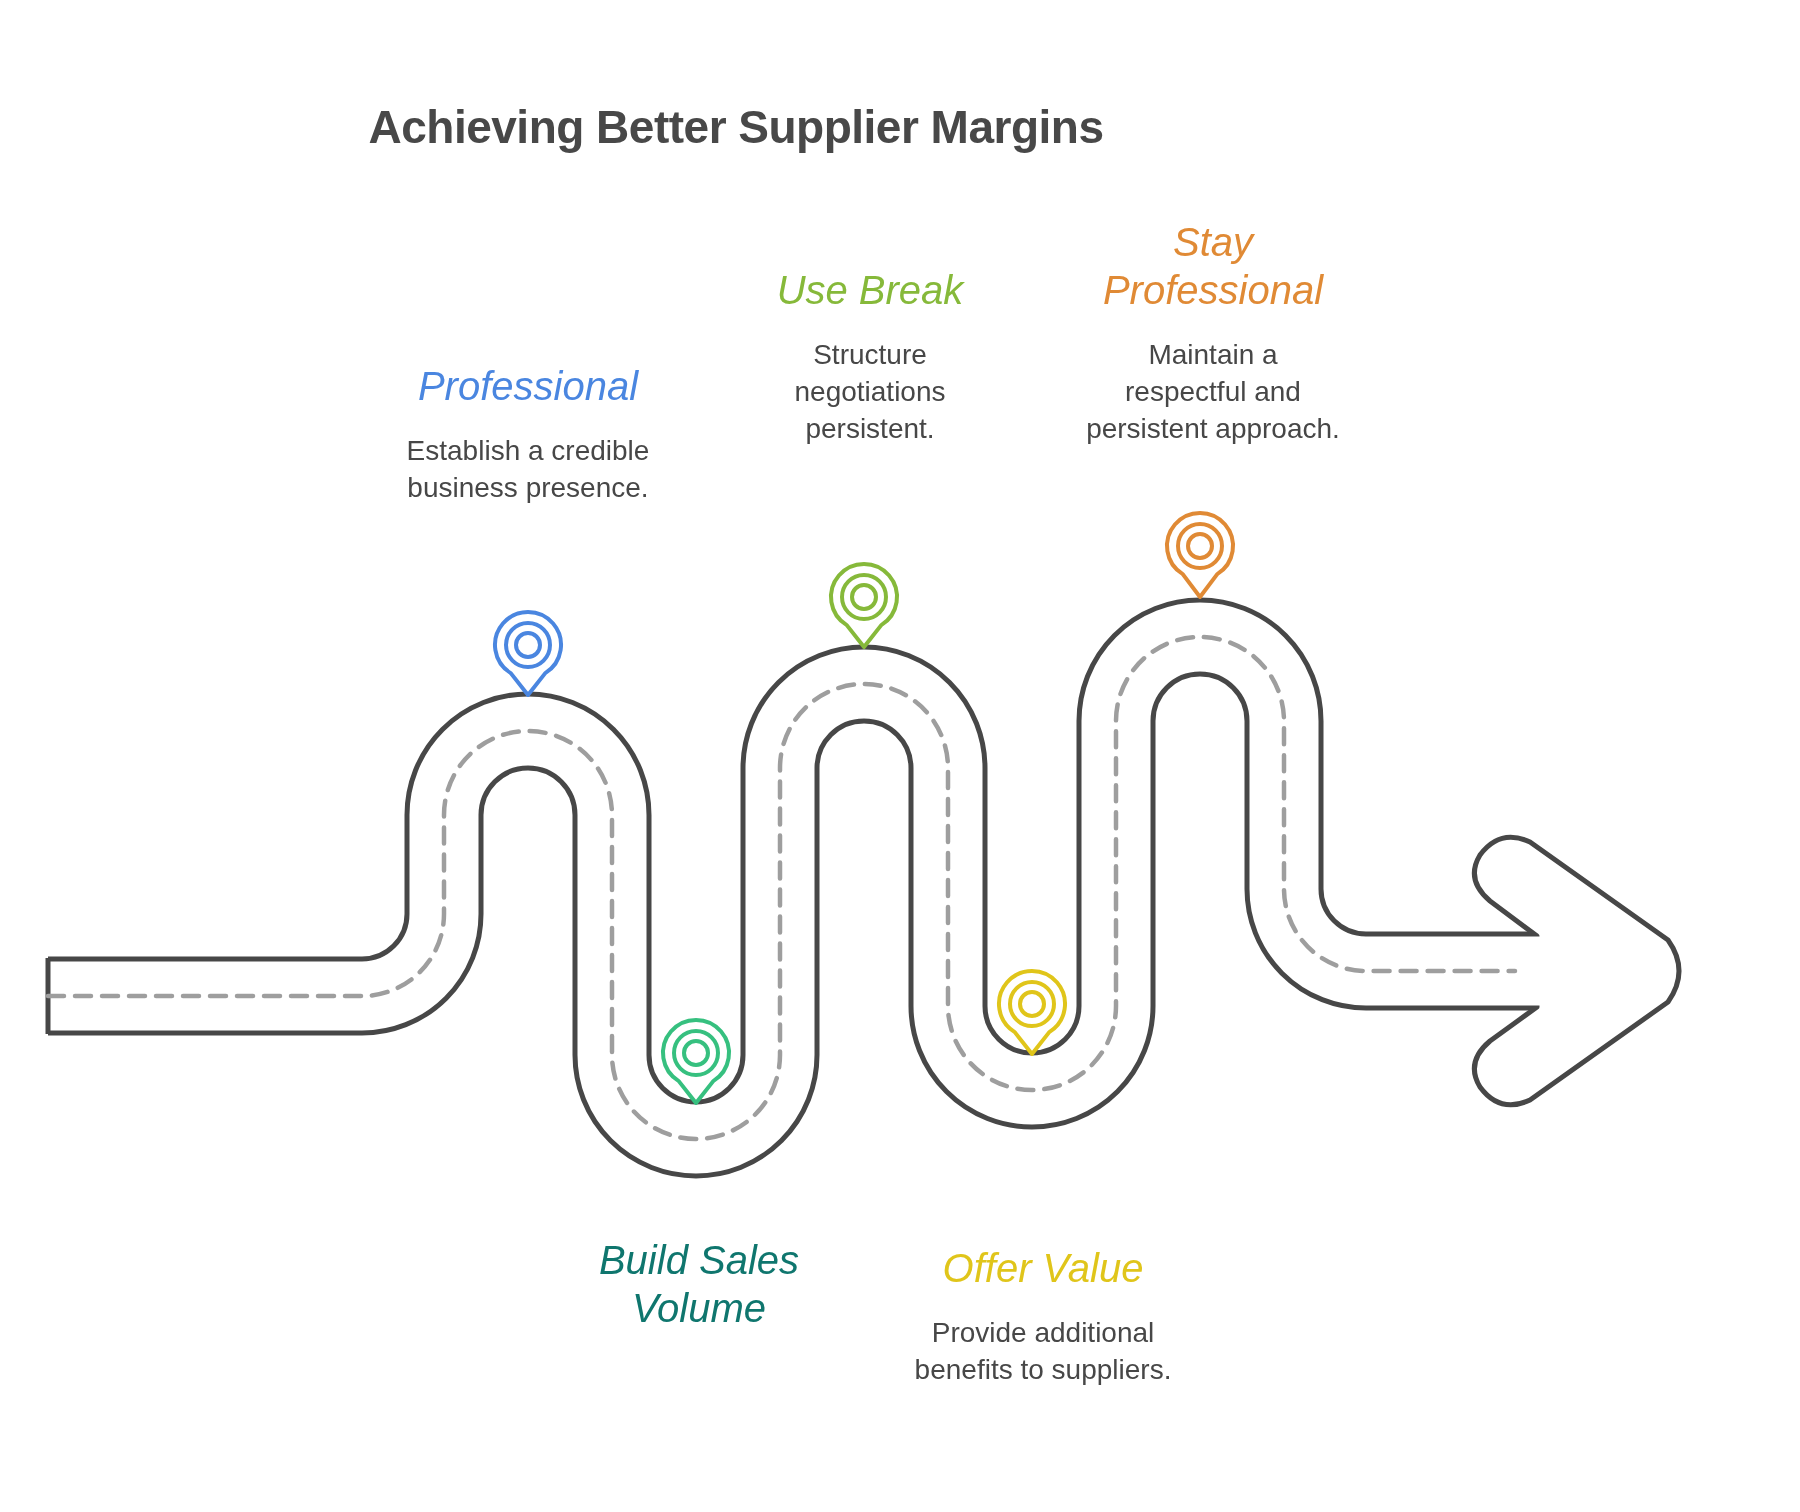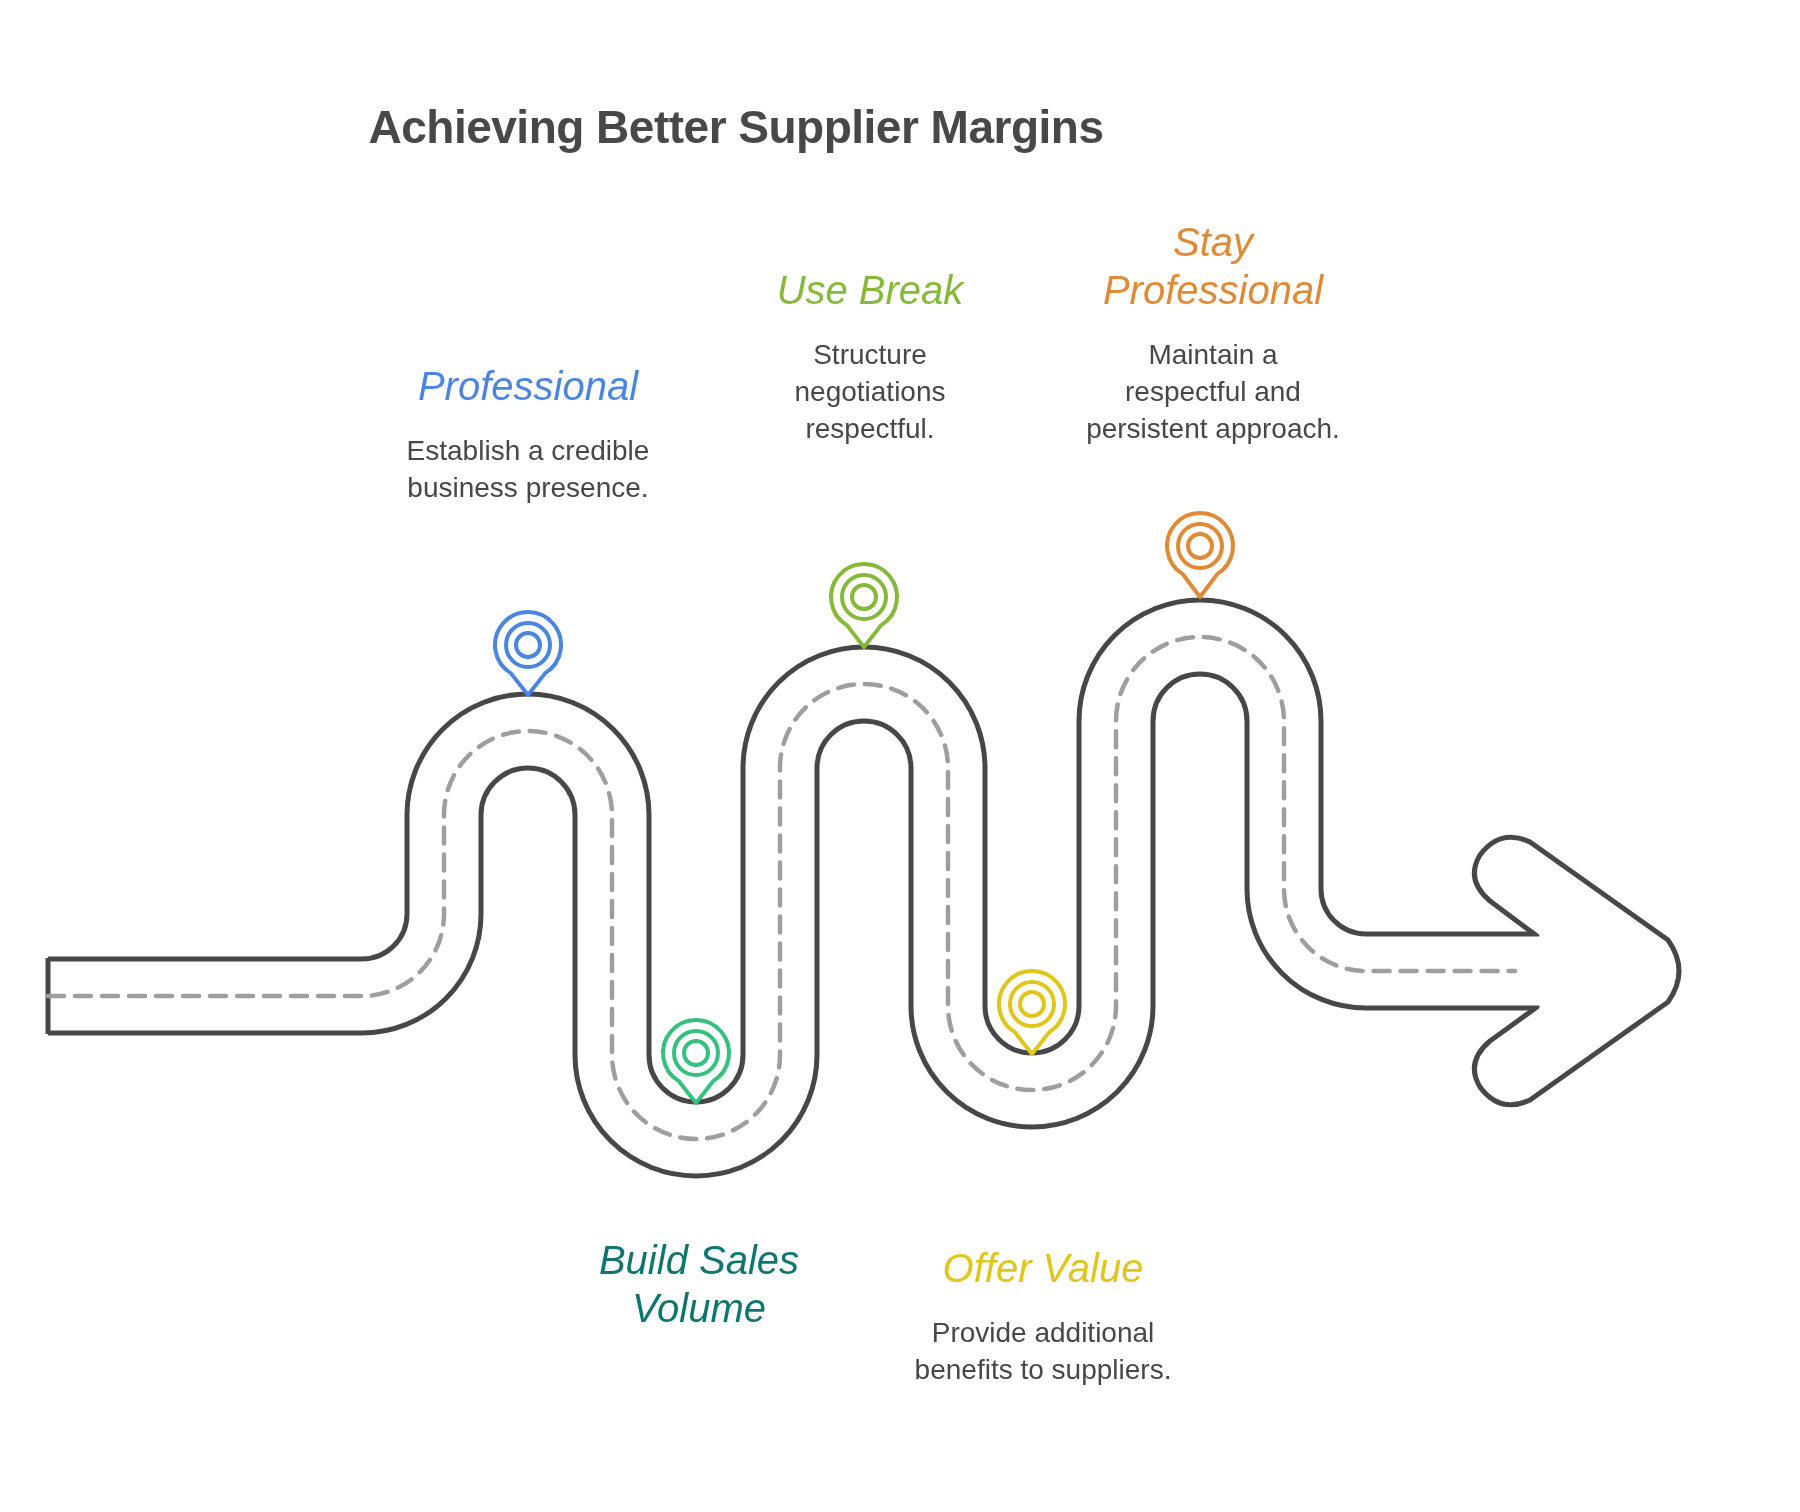--- a/index.html
+++ b/index.html
@@ -72,21 +72,21 @@
   </div>
 </div>
 
 <div class="step" id="step-2" style="left:700px; top:266px;">
   <div class="step-title" style="color: rgb(134, 185, 58);">
     <div>Use Break</div>
   </div>
   <div class="step-desc">
     <div>Structure</div>
     <div>negotiations</div>
-    <div>respectful.</div>
+    <div>persistent.</div>
   </div>
 </div>
 
 <div class="step" id="step-3" style="left:873px; top:1244px;">
   <div class="step-title" style="color: rgb(224, 197, 26);">
     <div>Offer Value</div>
   </div>
   <div class="step-desc">
     <div>Provide additional</div>
     <div>benefits to suppliers.</div>

